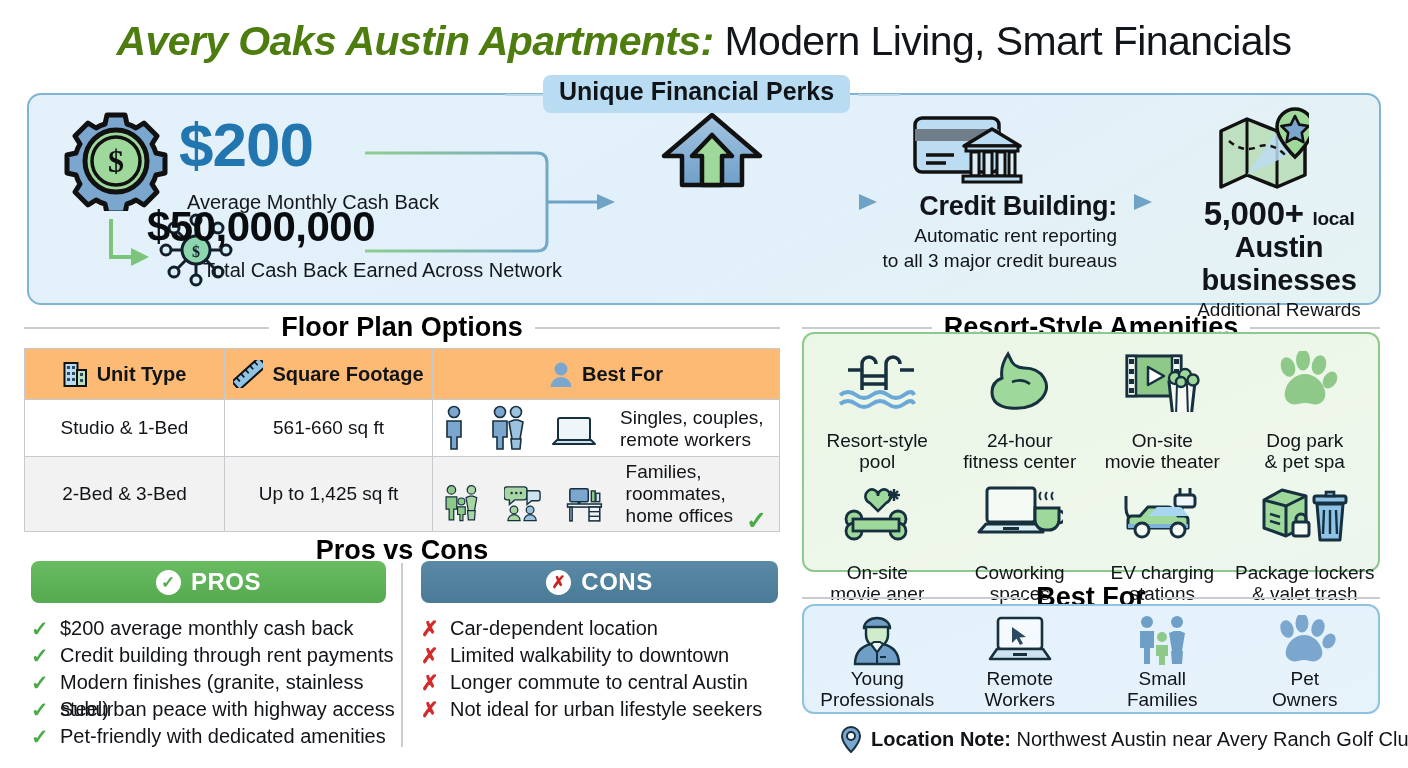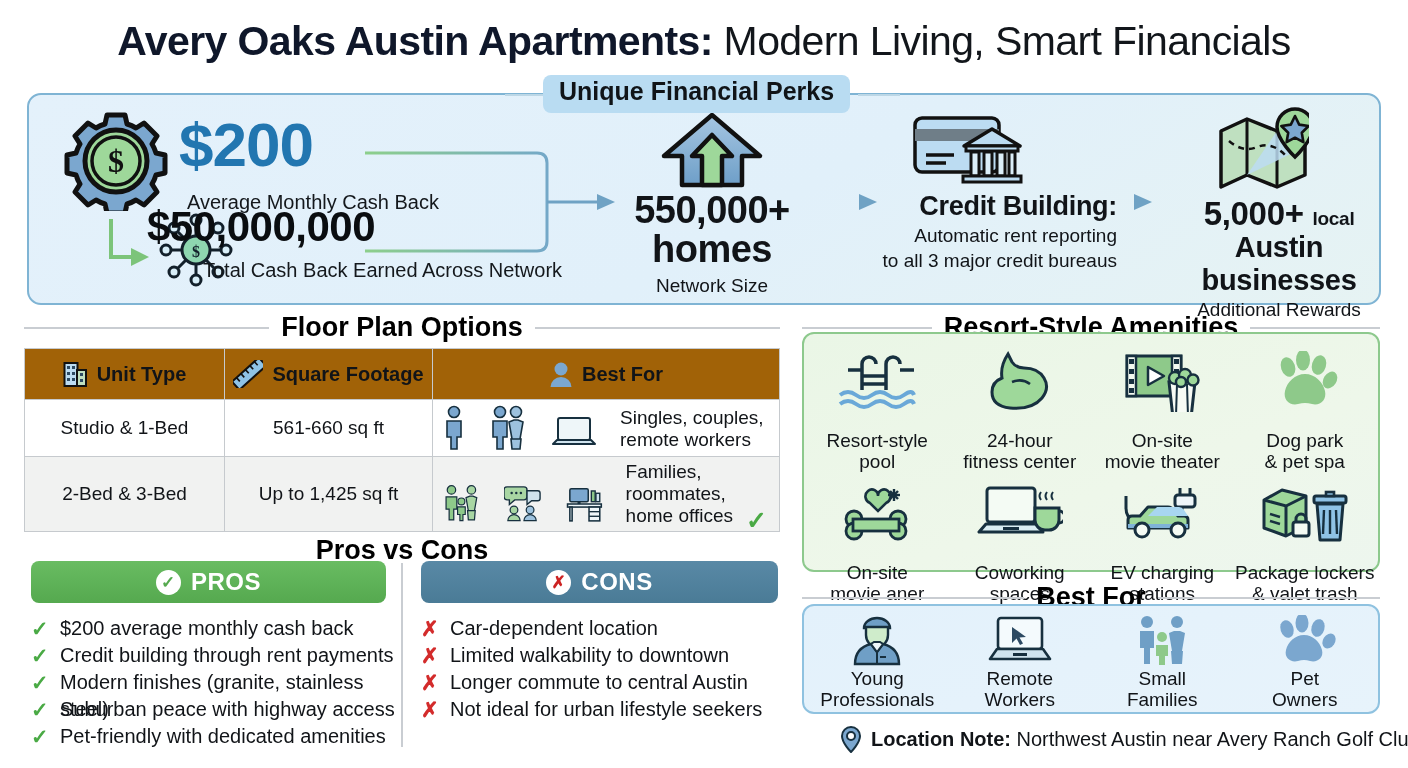--- a/index.html
+++ b/index.html
@@ -11,21 +11,21 @@
     overflow: hidden;
   }
   .page { position: relative; width: 1408px; height: 768px; }
 
   
   .title {
     position: absolute; left: 0; top: 12px; width: 1408px;
     text-align: center; white-space: nowrap;
     font-size: 41px; line-height: 58px; letter-spacing: -0.6px;
   }
-  .title .t-strong { font-weight: 700; color: #0f172a; }
+  .title .t-strong { font-weight: 700; color: #4d7c0f; font-style: italic; }
   .title .t-light  { font-weight: 400; color: #12161b; margin-top: 10px; }
 
   
   .sec-head {
     display: flex; align-items: center; gap: 12px;
     font-weight: 700; color: #000;
   }
   .sec-head .rule { flex: 1 1 auto; height: 2px; background: #c9cdd2; }
   .sec-head .txt { flex: 0 0 auto; white-space: nowrap; }
 
@@ -71,21 +71,21 @@
 
   .hero-icon { position: absolute; }
 
   
   .fp-head { position: absolute; left: 24px; top: 312px; width: 756px; font-size: 27px; }
   .fptable {
     position: absolute; left: 24px; top: 348px; width: 756px;
     border: 1px solid #b9bdc2; border-collapse: collapse; background:#fff;
   }
   .fptable td, .fptable th { border: 1px solid #c6cace; vertical-align: middle; }
-  .fptable thead th { background: #a16207; height: 51px; font-size: 20px; font-weight: 700; }
+  .fptable thead th { background: #fdba74; height: 51px; font-size: 20px; font-weight: 700; }
   .fptable .r-odd td { background: #ffffff; height: 57px; }
   .fptable .r-even td { background: #f1f2f1; height: 57px; }
   .cell-center { text-align: center; font-size: 19px; font-weight: 400; }
   .th-inner { display: flex; align-items: center; justify-content: center; gap: 9px; }
   .bestfor-cell { padding: 4px 14px 4px 10px; }
   .bestfor-inner { display: flex; align-items: flex-end; gap: 23px; position: relative; }
   .bestfor-txt { font-size: 19px; line-height: 22px; white-space: pre-line; }
   .bestfor-check { position: absolute; right: -2px; bottom: -8px; color: #4aaa45; font-size: 25px; font-weight: 700; }
 
   
@@ -251,26 +251,20 @@
     <svg class="hero-icon" style="left:631px; top:16px;" width="104" height="78" viewBox="0 0 104 78">
       <defs>
           <linearGradient id="hg" x1="0" y1="0" x2="0" y2="1">
             <stop offset="0" stop-color="#a6c6e2"></stop>
             <stop offset="1" stop-color="#6e9fc8"></stop>
           </linearGradient>
         </defs>
       <path d="M52,4 L100,45 H82 V74 H22 V45 H4 Z" fill="url(#hg)" stroke="#111" stroke-width="4.5" stroke-linejoin="round"></path>
       <path d="M52,24 L72,45 H62 V74 H42 V45 H32 Z" fill="#9ed89a" stroke="#111" stroke-width="4.5" stroke-linejoin="round"></path>
     </svg>
-    <div class="stat-homes">
-      <div style="height:80px"></div>
-      <div class="num">550,000+</div>
-      <div class="num">homes</div>
-      <div class="cap">Network Size</div>
-    </div>
 
     <svg class="hero-icon" style="left:883px; top:18px;" width="132" height="72" viewBox="0 0 132 72">
       <g>
         <rect x="3" y="5" width="84" height="54" rx="7" fill="#bcdcf2" stroke="#111" stroke-width="3.5"></rect>
         <rect x="3" y="16" width="84" height="12" fill="#6f7e88"></rect>
         <line x1="14" y1="42" x2="42" y2="42" stroke="#111" stroke-width="3.5"></line>
         <line x1="14" y1="50" x2="34" y2="50" stroke="#111" stroke-width="3.5"></line>
       </g>
       <g transform="translate(52,16)">
         <path d="M28,0 L56,17 H0 Z" fill="#bcdcf2" stroke="#111" stroke-width="3.5" stroke-linejoin="round"></path>

